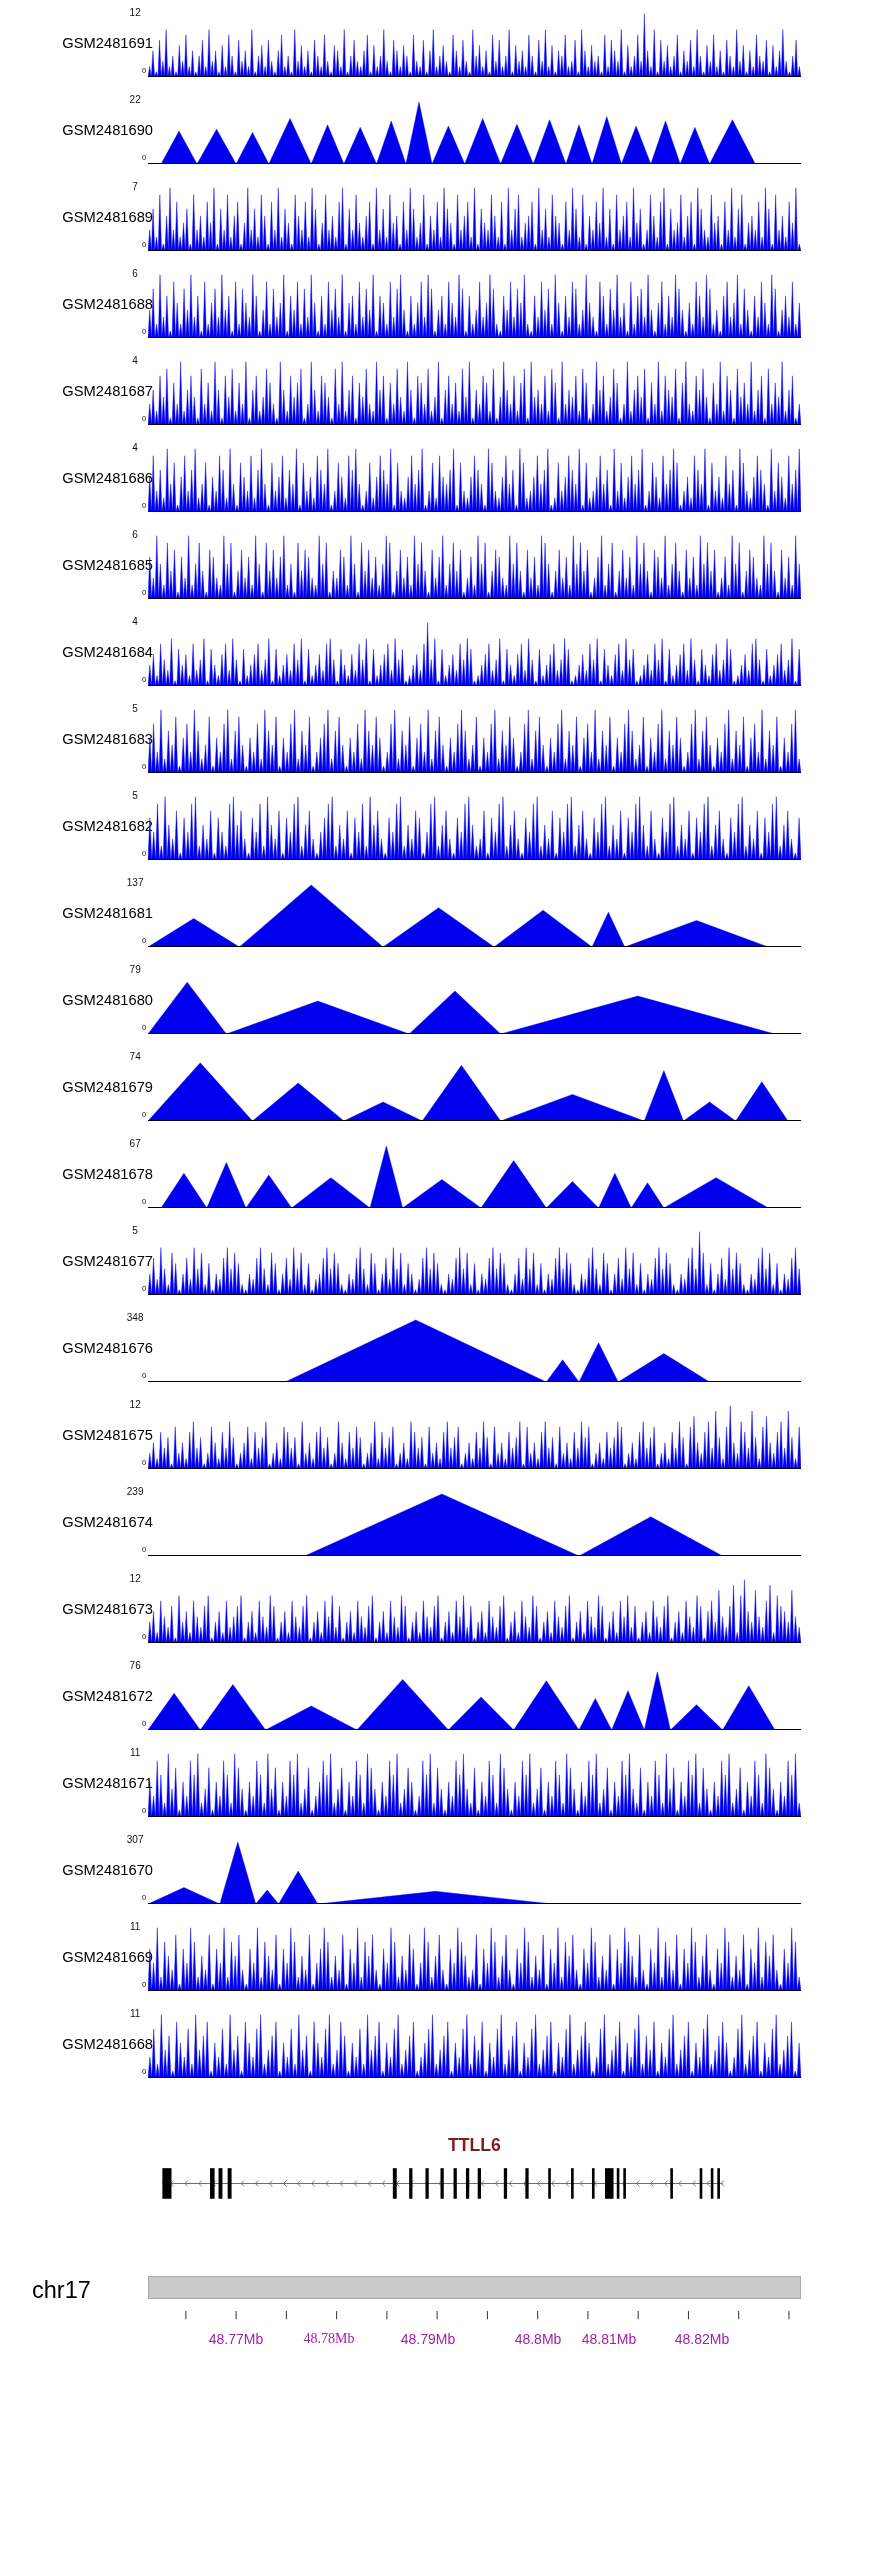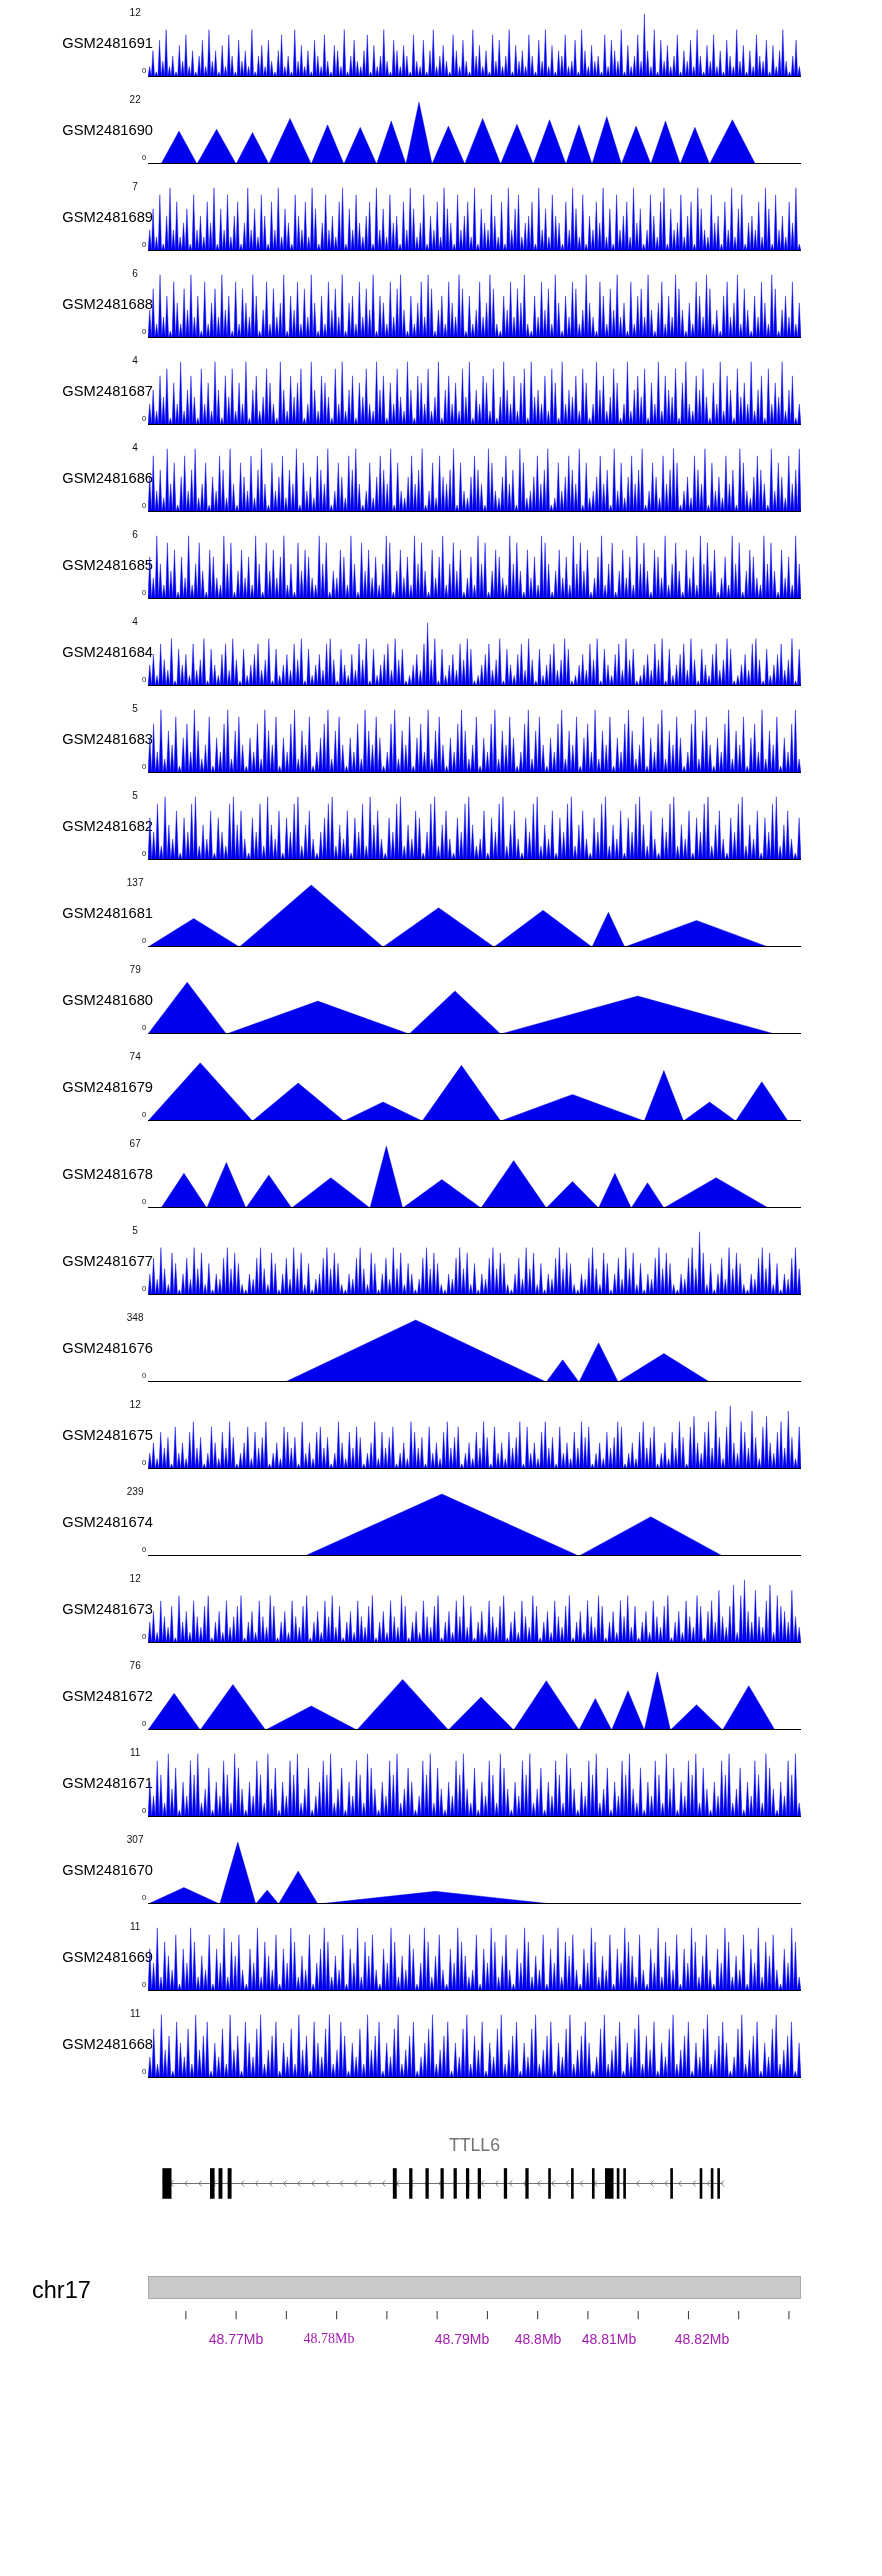--- a/index.html
+++ b/index.html
@@ -86,21 +86,22 @@
     width: 882px;
     height: 118px;
   }
   #gene-name {
     position: absolute;
     left: 148px;
     top: 5.9px;
     width: 653px;
     text-align: center;
     font-size: 17.6px;
-    color: #737373;
+    color: #7f1d1d;
+    font-weight: bold;
   }
   #gene-svg-wrap {
     position: absolute;
     left: 148px;
     top: 28px;
     width: 653px;
     height: 53px;
   }
   
   #chrom-panel {
@@ -509,20 +510,20 @@
           <line x1="577.1999999999999" x2="577.1999999999999" y1="0" y2="14" stroke="#000" stroke-width="1.4"></line>
           <line x1="662.6699999999998" x2="662.6699999999998" y1="0" y2="14" stroke="#000" stroke-width="1.4"></line>
           <line x1="748.1399999999998" x2="748.1399999999998" y1="0" y2="14" stroke="#000" stroke-width="1.4"></line>
           <line x1="833.6099999999998" x2="833.6099999999998" y1="0" y2="14" stroke="#000" stroke-width="1.4"></line>
           <line x1="919.0799999999997" x2="919.0799999999997" y1="0" y2="14" stroke="#000" stroke-width="1.4"></line>
           <line x1="1004.5499999999996" x2="1004.5499999999996" y1="0" y2="14" stroke="#000" stroke-width="1.4"></line>
           <line x1="1090.0199999999995" x2="1090.0199999999995" y1="0" y2="14" stroke="#000" stroke-width="1.4"></line>
         </svg></div>
   <div class="axis-tick-label" style="left: 236px;">48.77Mb</div>
       <div class="axis-tick-label" style="left: 329px; font-family: Liberation Serif, serif;">48.78Mb</div>
-      <div class="axis-tick-label" style="left: 462px;">48.79Mb</div>
+      <div class="axis-tick-label" style="left: 428px;">48.79Mb</div>
       <div class="axis-tick-label" style="left: 538px;">48.8Mb</div>
       <div class="axis-tick-label" style="left: 609px; text-align: center;">48.81Mb</div>
       <div class="axis-tick-label" style="left: 702px;">48.82Mb</div>
     </div>
 
 </div>
 
 
 </body></html>

